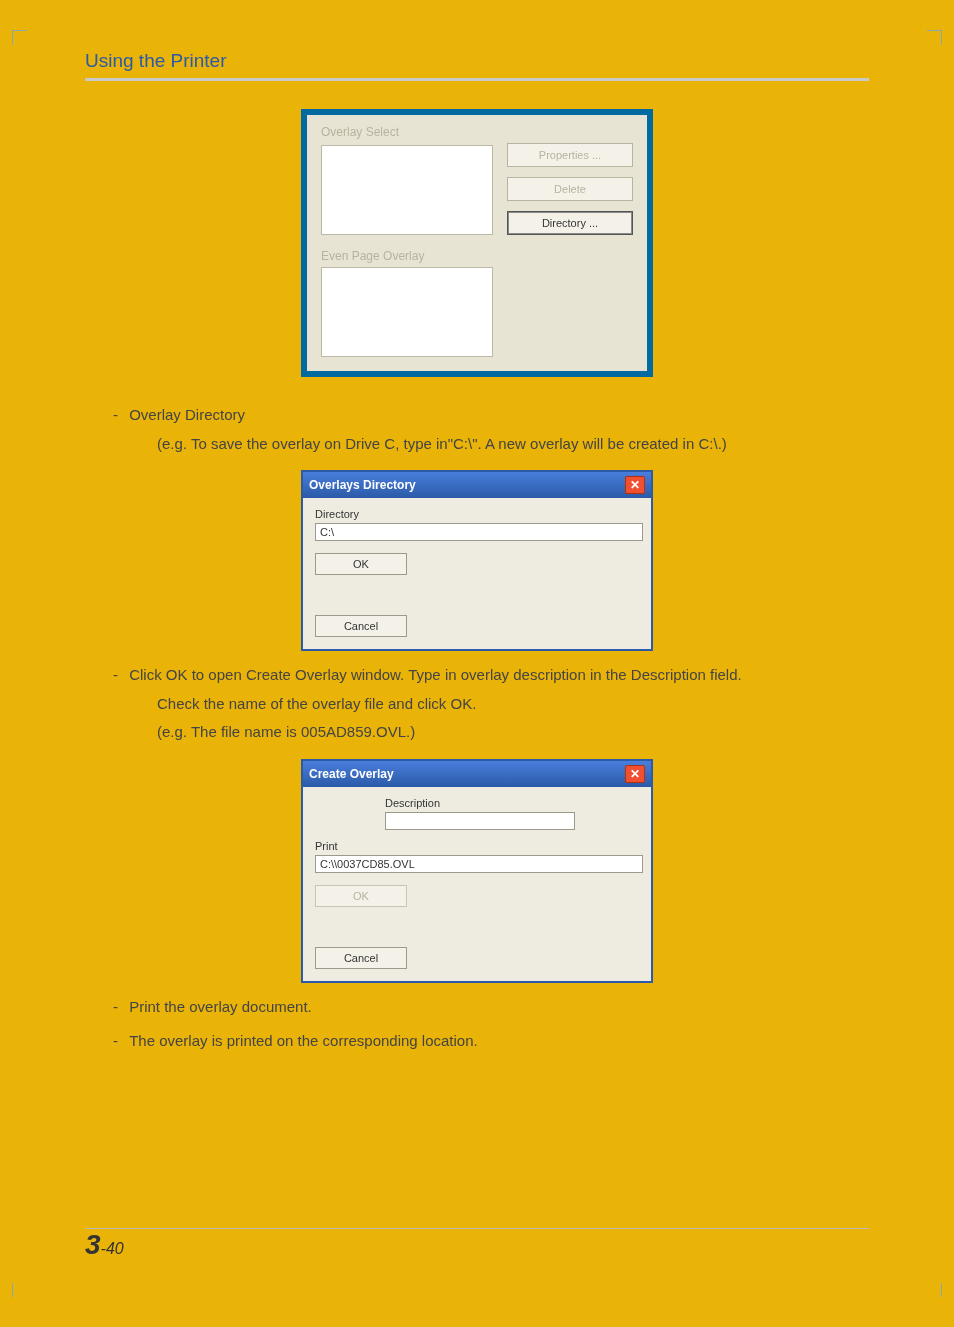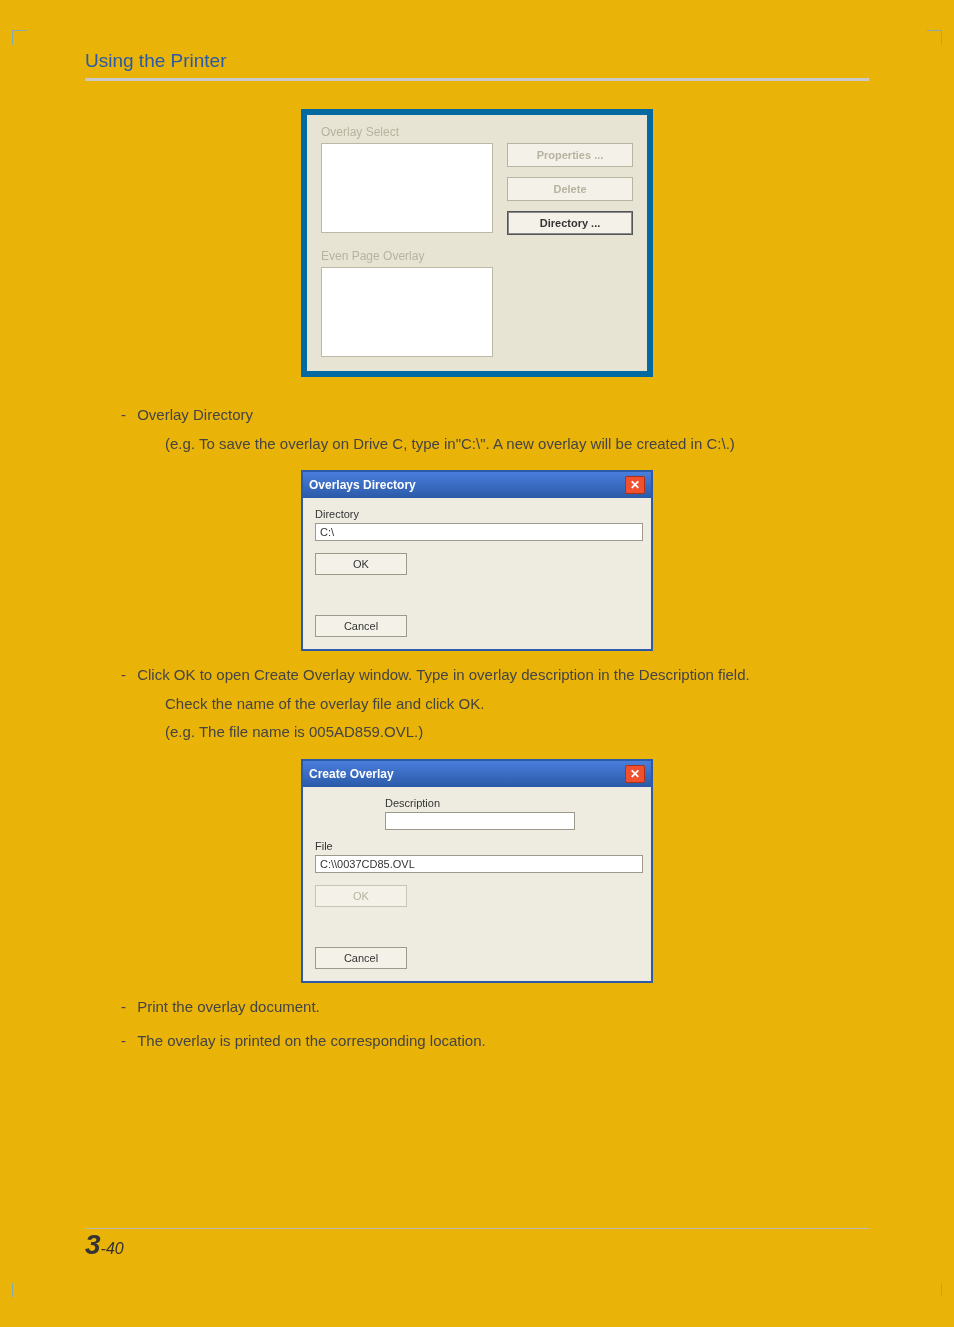--- a/index.html
+++ b/index.html
@@ -42,22 +42,21 @@
     position: relative;
   }
   .panel1 .lbl {
     color: #b7b39f;
     font-size: 12px;
     margin-bottom: 4px;
   }
   .panel1-row {
     display: flex;
     gap: 14px;
-    align-items: flex-start;
-    font-weight: bold;
+    align-items: flex-end;
   }
   .listbox {
     width: 170px;
     height: 88px;
     background: #fff;
     border: 1px solid #bcb8a6;
   }
   .listbox2 {
     width: 170px;
     height: 88px;
@@ -76,21 +75,21 @@
   }
   .winbtn.active {
     color: #333;
     border: 1px solid #555;
     box-shadow: 0 0 0 1px #888 inset;
   }
   .body-text {
     font-size: 15px;
     line-height: 1.9;
     color: #444;
-    margin-left: 36px;
+    margin-left: 28px;
   }
   .body-text .dash { display:inline-block; width: 12px;}
   .sub-text { margin-left: 44px; }
   .dialog {
     width: 348px;
     margin: 12px auto 10px auto;
     border: 2px solid #2a5aa8;
     background: #eeece1;
     font-size: 11px;
   }
@@ -200,21 +199,21 @@
   <div class="dialog">
     <div class="titlebar">
       <span>Create Overlay</span>
       <div class="closebox">✕</div>
     </div>
     <div class="content">
       <div style="margin-left:70px;">
         <div class="dlabel">Description</div>
         <input class="dinput" style="width: 190px;" value="">
       </div>
-      <div class="dlabel" style="margin-top:10px;">File</div>
+      <div class="dlabel" style="margin-top:10px;">Print</div>
       <input class="dinput" value="C:\\0037CD85.OVL" style="">
       <div class="dbtnrow">
         <div class="dbtn dim">OK</div>
         <div class="dbtn">Cancel</div>
       </div>
     </div>
   </div>
 
   <div class="body-text">
     <span class="dash">-</span>&nbsp;<span>Print the overlay document.</span>

